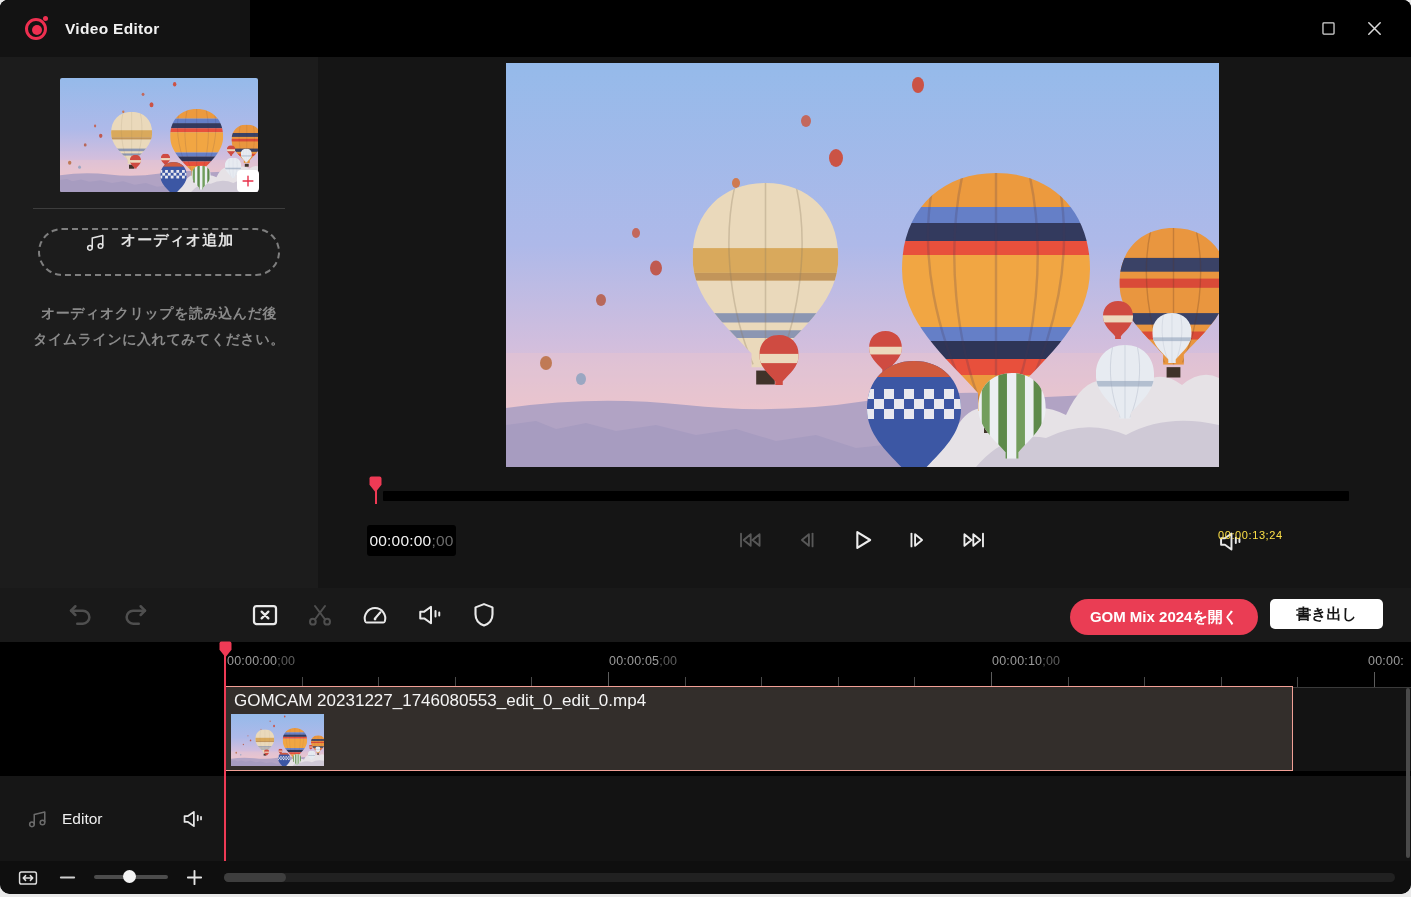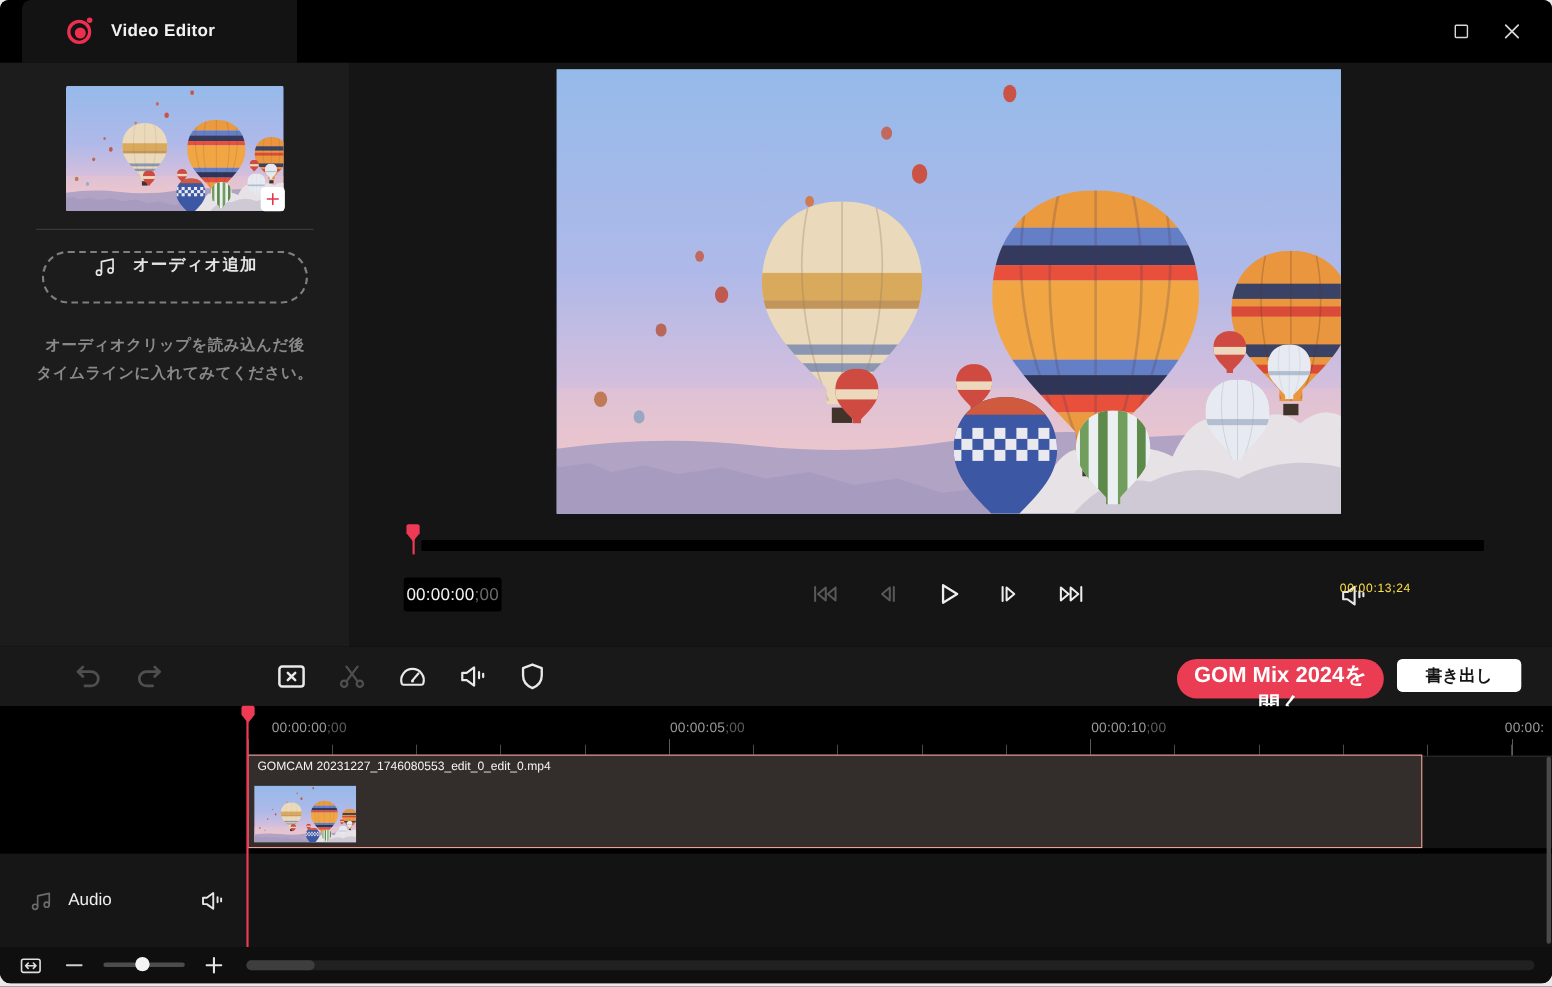--- a/index.html
+++ b/index.html
@@ -3,21 +3,21 @@
 <meta charset="utf-8">
 <style>
   html,body{margin:0;padding:0;background:#e9e9e9;}
   body{font-family:"Liberation Sans","DejaVu Sans",sans-serif;-webkit-font-smoothing:antialiased;}
   #window{position:relative;width:1411px;height:894px;background:#000;border-radius:8px 8px 10px 10px;overflow:hidden;}
   .icon{display:block;}
   .flip{transform:scaleX(-1);}
 
   
   #titlebar{position:absolute;left:0;top:0;width:1411px;height:57px;background:#000;}
-  #titlebar-tab{position:absolute;left:0;top:0;width:250px;height:57px;background:#131313;display:flex;align-items:center;gap:15px;padding-left:41px;box-sizing:border-box;border-radius:8px 0 0 0;margin-left:20px;}
+  #titlebar-tab{position:absolute;left:0;top:0;width:250px;height:57px;background:#131313;display:flex;align-items:center;gap:15px;padding-left:25px;box-sizing:border-box;border-radius:8px 0 0 0;}
   #logo{position:relative;width:25px;height:25px;}
   #logo .ring{position:absolute;left:0;top:2px;width:16px;height:16px;border:3.5px solid #ee2f50;border-radius:50%;}
   #logo .core{position:absolute;left:6.5px;top:8.5px;width:10px;height:10px;background:#ee2f50;border-radius:50%;}
   #logo .sat{position:absolute;right:2px;top:0;width:5px;height:5px;background:#ee2f50;border-radius:50%;}
   #win-title{color:#f2f2f2;font-size:15.5px;font-weight:700;letter-spacing:.3px;}
   .winbtn{position:absolute;top:0;width:46px;height:57px;display:flex;align-items:center;justify-content:center;color:#d8d8d8;cursor:default;}
 
   
   #sidebar{position:absolute;left:0;top:57px;width:318px;height:531px;background:#1c1c1c;}
   #preview{position:absolute;left:318px;top:57px;width:1093px;height:531px;background:#151515;}
@@ -34,40 +34,40 @@
   #scrub-pin{position:absolute;left:51px;top:419px;width:13px;height:28px;color:#ee3a55;}
   #scrub-bar{position:absolute;left:65px;top:434px;width:966px;height:10px;background:#000;border-radius:1px;cursor:pointer;}
   #time-display{position:absolute;left:49px;top:468px;width:89px;height:31px;background:#000;border-radius:3px;display:flex;align-items:center;justify-content:center;font-size:15.5px;color:#f2f2f2;letter-spacing:.2px;}
   #time-display .dim{color:#6b6b6b;}
   .transport{position:absolute;top:469px;width:28px;height:28px;background:none;border:none;padding:0;cursor:pointer;}
   #duration{position:absolute;left:900px;top:472px;font-size:11px;color:#fde047;letter-spacing:.6px;}
 
   
   #toolbar{position:absolute;left:0;top:588px;width:1411px;height:54px;background:#191919;}
   .tool{position:absolute;top:12px;width:30px;height:30px;background:none;border:none;padding:0;cursor:pointer;}
-  #btn-gommix{position:absolute;left:1070px;top:11px;width:188px;height:36px;border:none;border-radius:18px;background:#ea3d54;color:#fff;font-size:20px;font-weight:700;font-family:inherit;cursor:pointer;}
+  #btn-gommix{position:absolute;left:1070px;top:11px;width:188px;height:36px;border:none;border-radius:18px;background:#ea3d54;color:#fff;font-size:15px;font-weight:700;font-family:inherit;cursor:pointer;}
   #btn-export{position:absolute;left:1270px;top:11px;width:113px;height:30px;border:none;border-radius:5px;background:#fff;color:#141414;font-size:15px;font-weight:700;font-family:inherit;cursor:pointer;}
 
   
   #timeline{position:absolute;left:0;top:642px;width:1411px;height:219px;background:#000;}
   #ruler{position:absolute;left:0;top:0;width:1411px;height:46px;cursor:pointer;}
   .ruler-label{position:absolute;top:12px;font-size:12.5px;color:#9b9b9b;letter-spacing:.2px;white-space:nowrap;}
   .ruler-label .dim{color:#5e5e5e;}
   #ticks-minor{position:absolute;left:225px;right:0;bottom:1px;height:10px;background:repeating-linear-gradient(to right,#494949 0 1px,transparent 1px 76.6px);}
   #ticks-major{position:absolute;left:225px;right:0;bottom:1px;height:15px;background:repeating-linear-gradient(to right,#5c5c5c 0 1px,transparent 1px 383.1px);}
   #ruler-base{position:absolute;left:225px;right:0;bottom:0;height:1px;background:#3a3a3a;}
   .track{position:absolute;left:0;width:1411px;}
   .track-header{position:absolute;left:0;top:0;width:225px;height:100%;background:#161616;}
   .track-row{position:absolute;left:225px;right:0;top:0;height:100%;background:#131313;}
   .track-accent{position:absolute;left:0;top:0;width:4px;height:100%;background:#ef9a8f;}
   .track-label{position:absolute;left:62px;top:50%;transform:translateY(-50%);color:#efefef;font-size:15.5px;}
   .track-icon{position:absolute;left:26px;top:50%;transform:translateY(-50%);}
   .track-speaker{position:absolute;left:180px;top:50%;transform:translateY(-50%);width:26px;height:26px;background:none;border:none;padding:0;cursor:pointer;color:#e6e6e6;}
   #clip{position:absolute;left:225px;top:44px;width:1068px;height:85px;background:#332e2b;border:1px solid #f2a096;box-sizing:border-box;cursor:pointer;}
-  #clip-name{position:absolute;left:8px;top:4px;font-size:11px;color:#f5f5f5;white-space:nowrap;}
+  #clip-name{position:absolute;left:8px;top:4px;font-size:17px;color:#f5f5f5;white-space:nowrap;}
   #clip-thumb{position:absolute;left:5px;top:27px;width:93px;height:52px;overflow:hidden;}
   #playhead-line{position:absolute;left:224px;top:10px;width:2px;height:209px;background:#ee3a55;}
   #playhead-pin{position:absolute;left:219px;top:-1px;width:13px;height:17px;color:#ee3a55;cursor:grab;}
   #tl-vscroll{position:absolute;right:1px;top:46px;width:4px;height:170px;background:#4a4a4a;border-radius:2px;cursor:pointer;}
 
   
   #bottombar{position:absolute;left:0;top:861px;width:1411px;height:33px;background:#0f0f0f;border-radius:0 0 10px 10px;}
   .bb-btn{position:absolute;background:none;border:none;padding:0;cursor:pointer;color:#dedede;}
   #zoom-slider{position:absolute;left:94px;top:14px;width:74px;height:4px;background:#4c4c4c;border-radius:2px;cursor:pointer;}
   #zoom-knob{position:absolute;left:29px;top:-5px;width:13px;height:13px;background:#f4f4f4;border-radius:50%;cursor:grab;}
@@ -443,21 +443,21 @@
         </svg>
     </button>
 
     <button id="btn-gommix">GOM Mix 2024を開く</button>
     <button id="btn-export">書き出し</button>
   </div>
 
   <div id="timeline">
 
     <div id="ruler">
-      <div class="ruler-label" style="left:227px;margin-left:20px;">
+      <div class="ruler-label" style="left:227px;">
         <span>00:00:00</span><span class="dim">;00</span>
       </div>
       <div class="ruler-label" style="left:609px;">
         <span>00:00:05</span><span class="dim">;00</span>
       </div>
       <div class="ruler-label" style="left:992px;">
         <span>00:00:10</span><span class="dim">;00</span>
       </div>
       <div class="ruler-label" style="left:1368px;">
         <span>00:00:</span><span class="dim"></span>
@@ -470,21 +470,21 @@
     <div class="track" style="top:46px;height:83px;">
       <div class="track-row"></div>
     </div>
 
     <div class="track" style="top:134px;height:85px;">
       <div class="track-row"></div>
       <div class="track-header">
         <svg class="track-icon" width="23" height="23" style="color:#6b6b6b;">
             <use href="#sym-note"></use>
           </svg>
-        <span class="track-label">Audio</span>
+        <span class="track-label">Editor</span>
         <button class="track-speaker">
           <svg class="icon" width="26" height="26">
               <use href="#sym-speaker"></use>
             </svg>
         </button>
       </div>
     </div>
 
     <div id="clip">
       <div id="clip-name">GOMCAM 20231227_1746080553_edit_0_edit_0.mp4</div>

